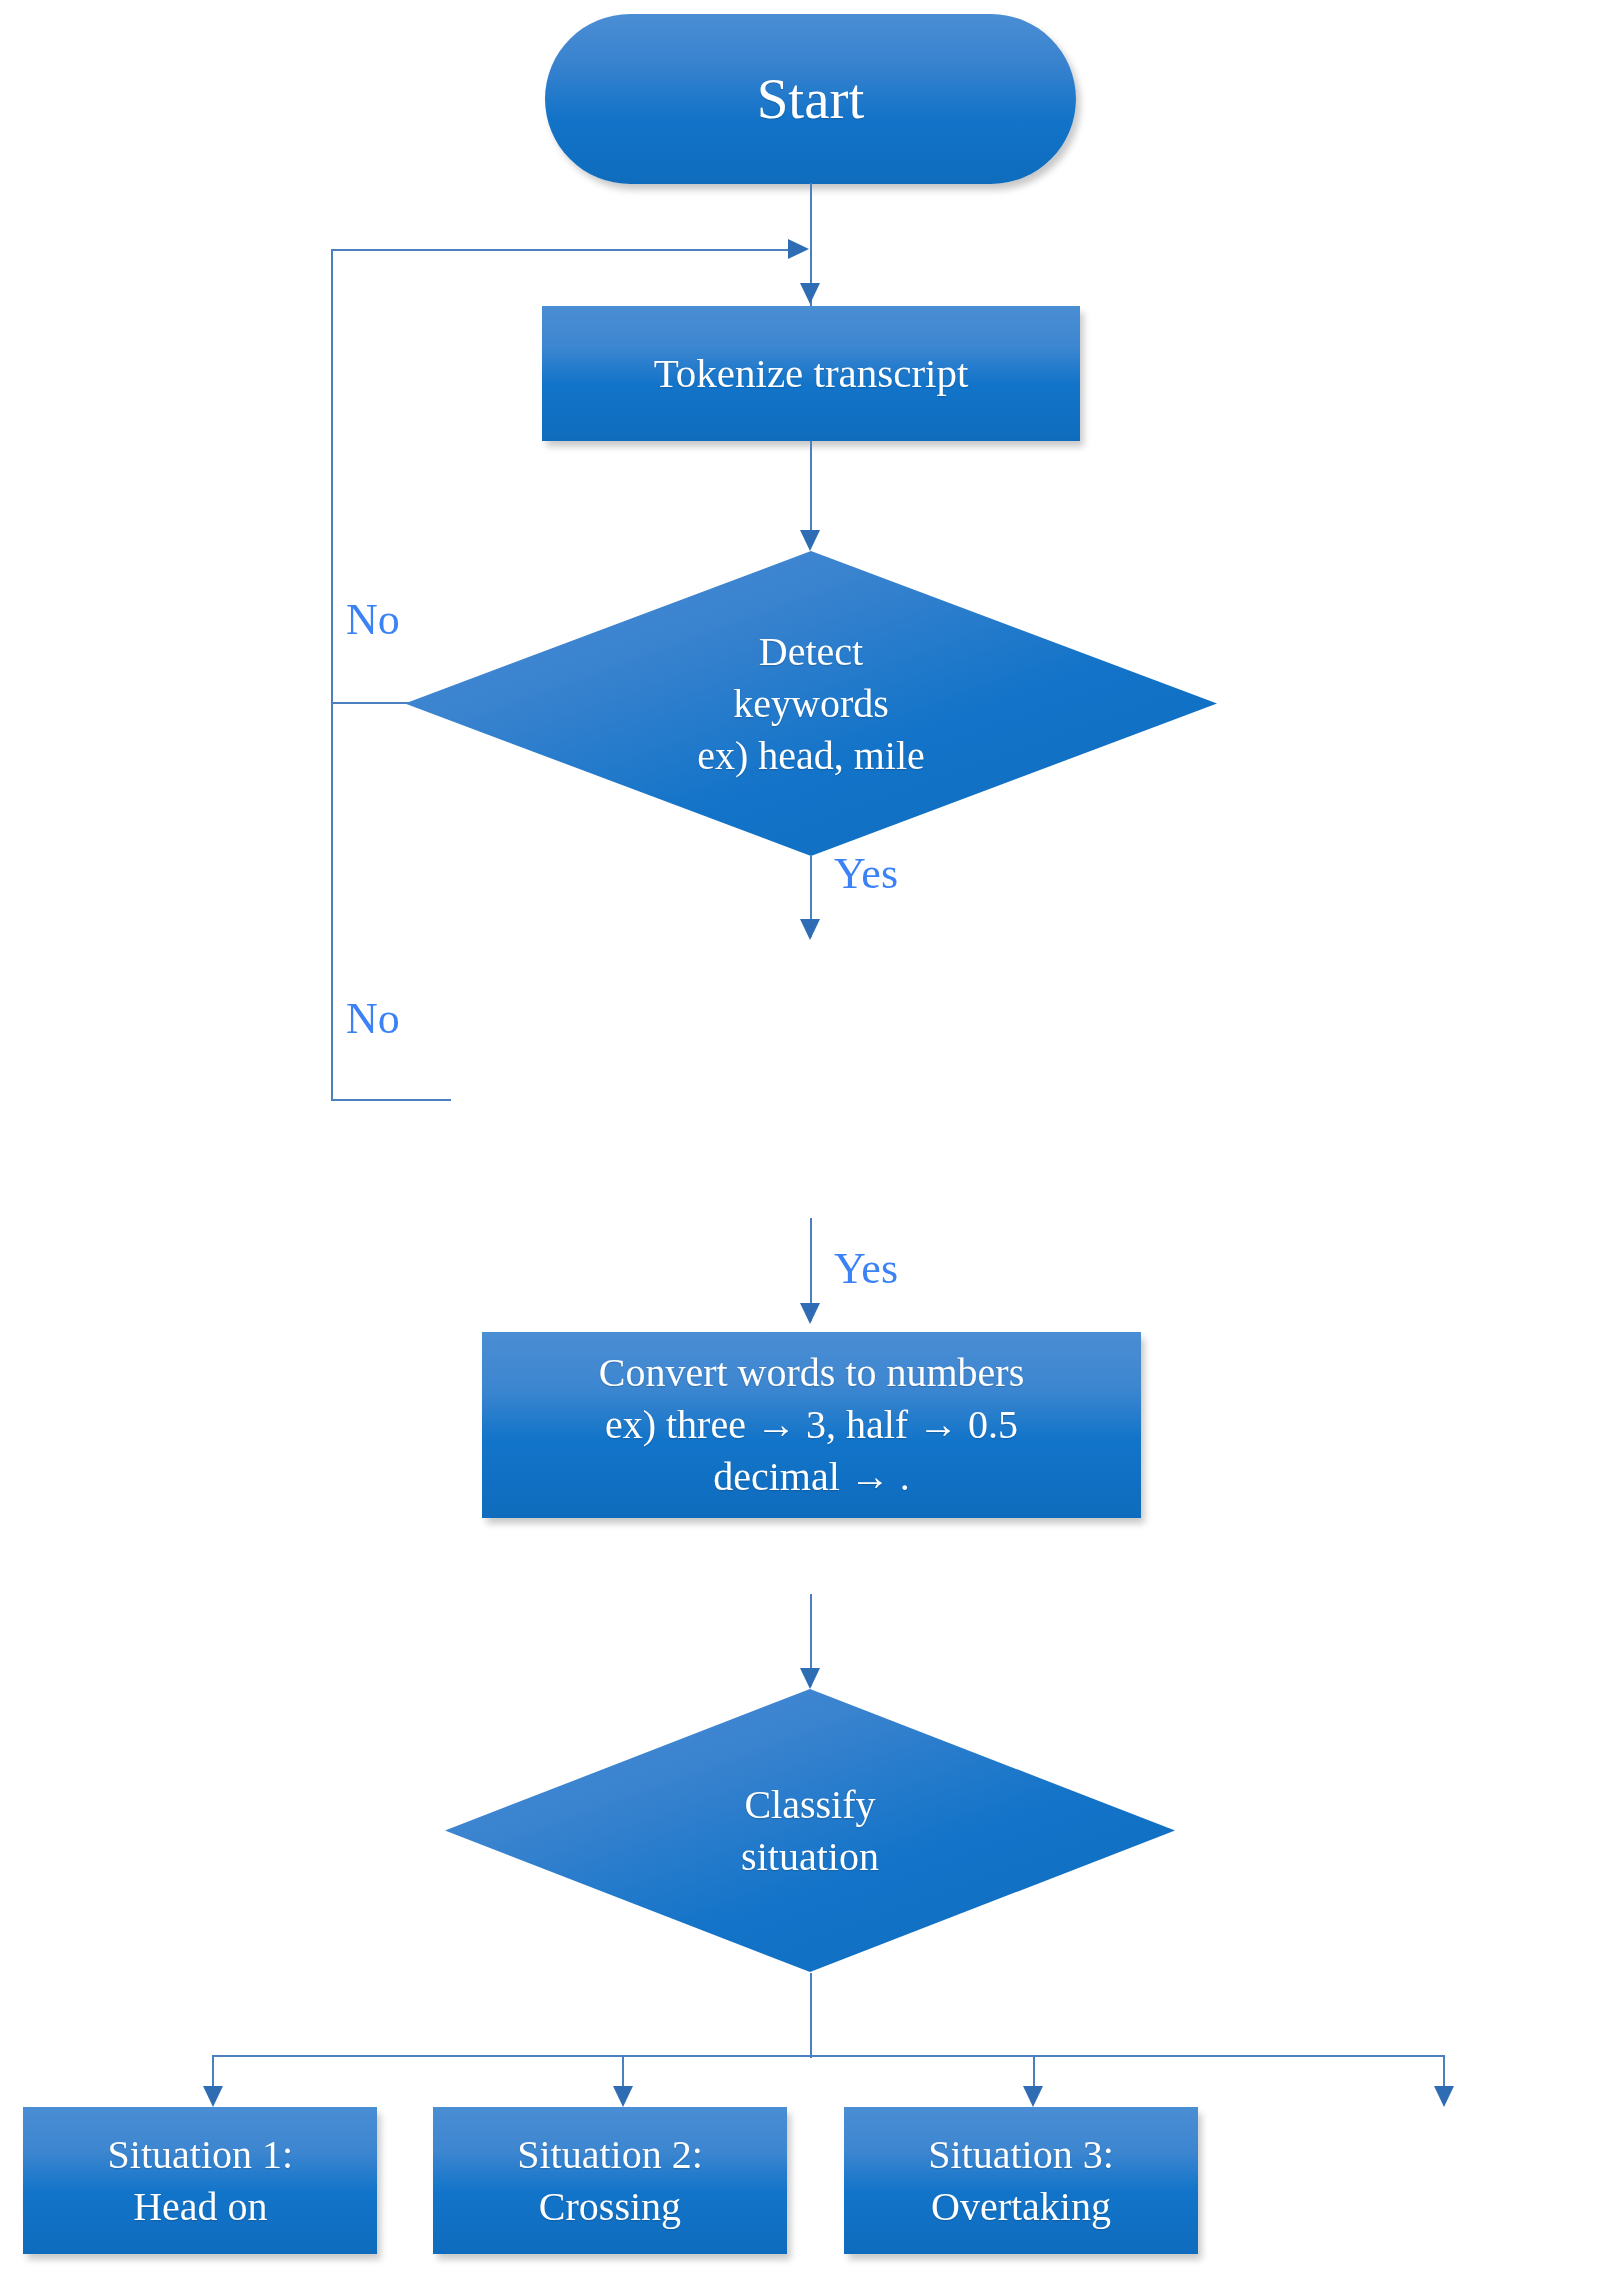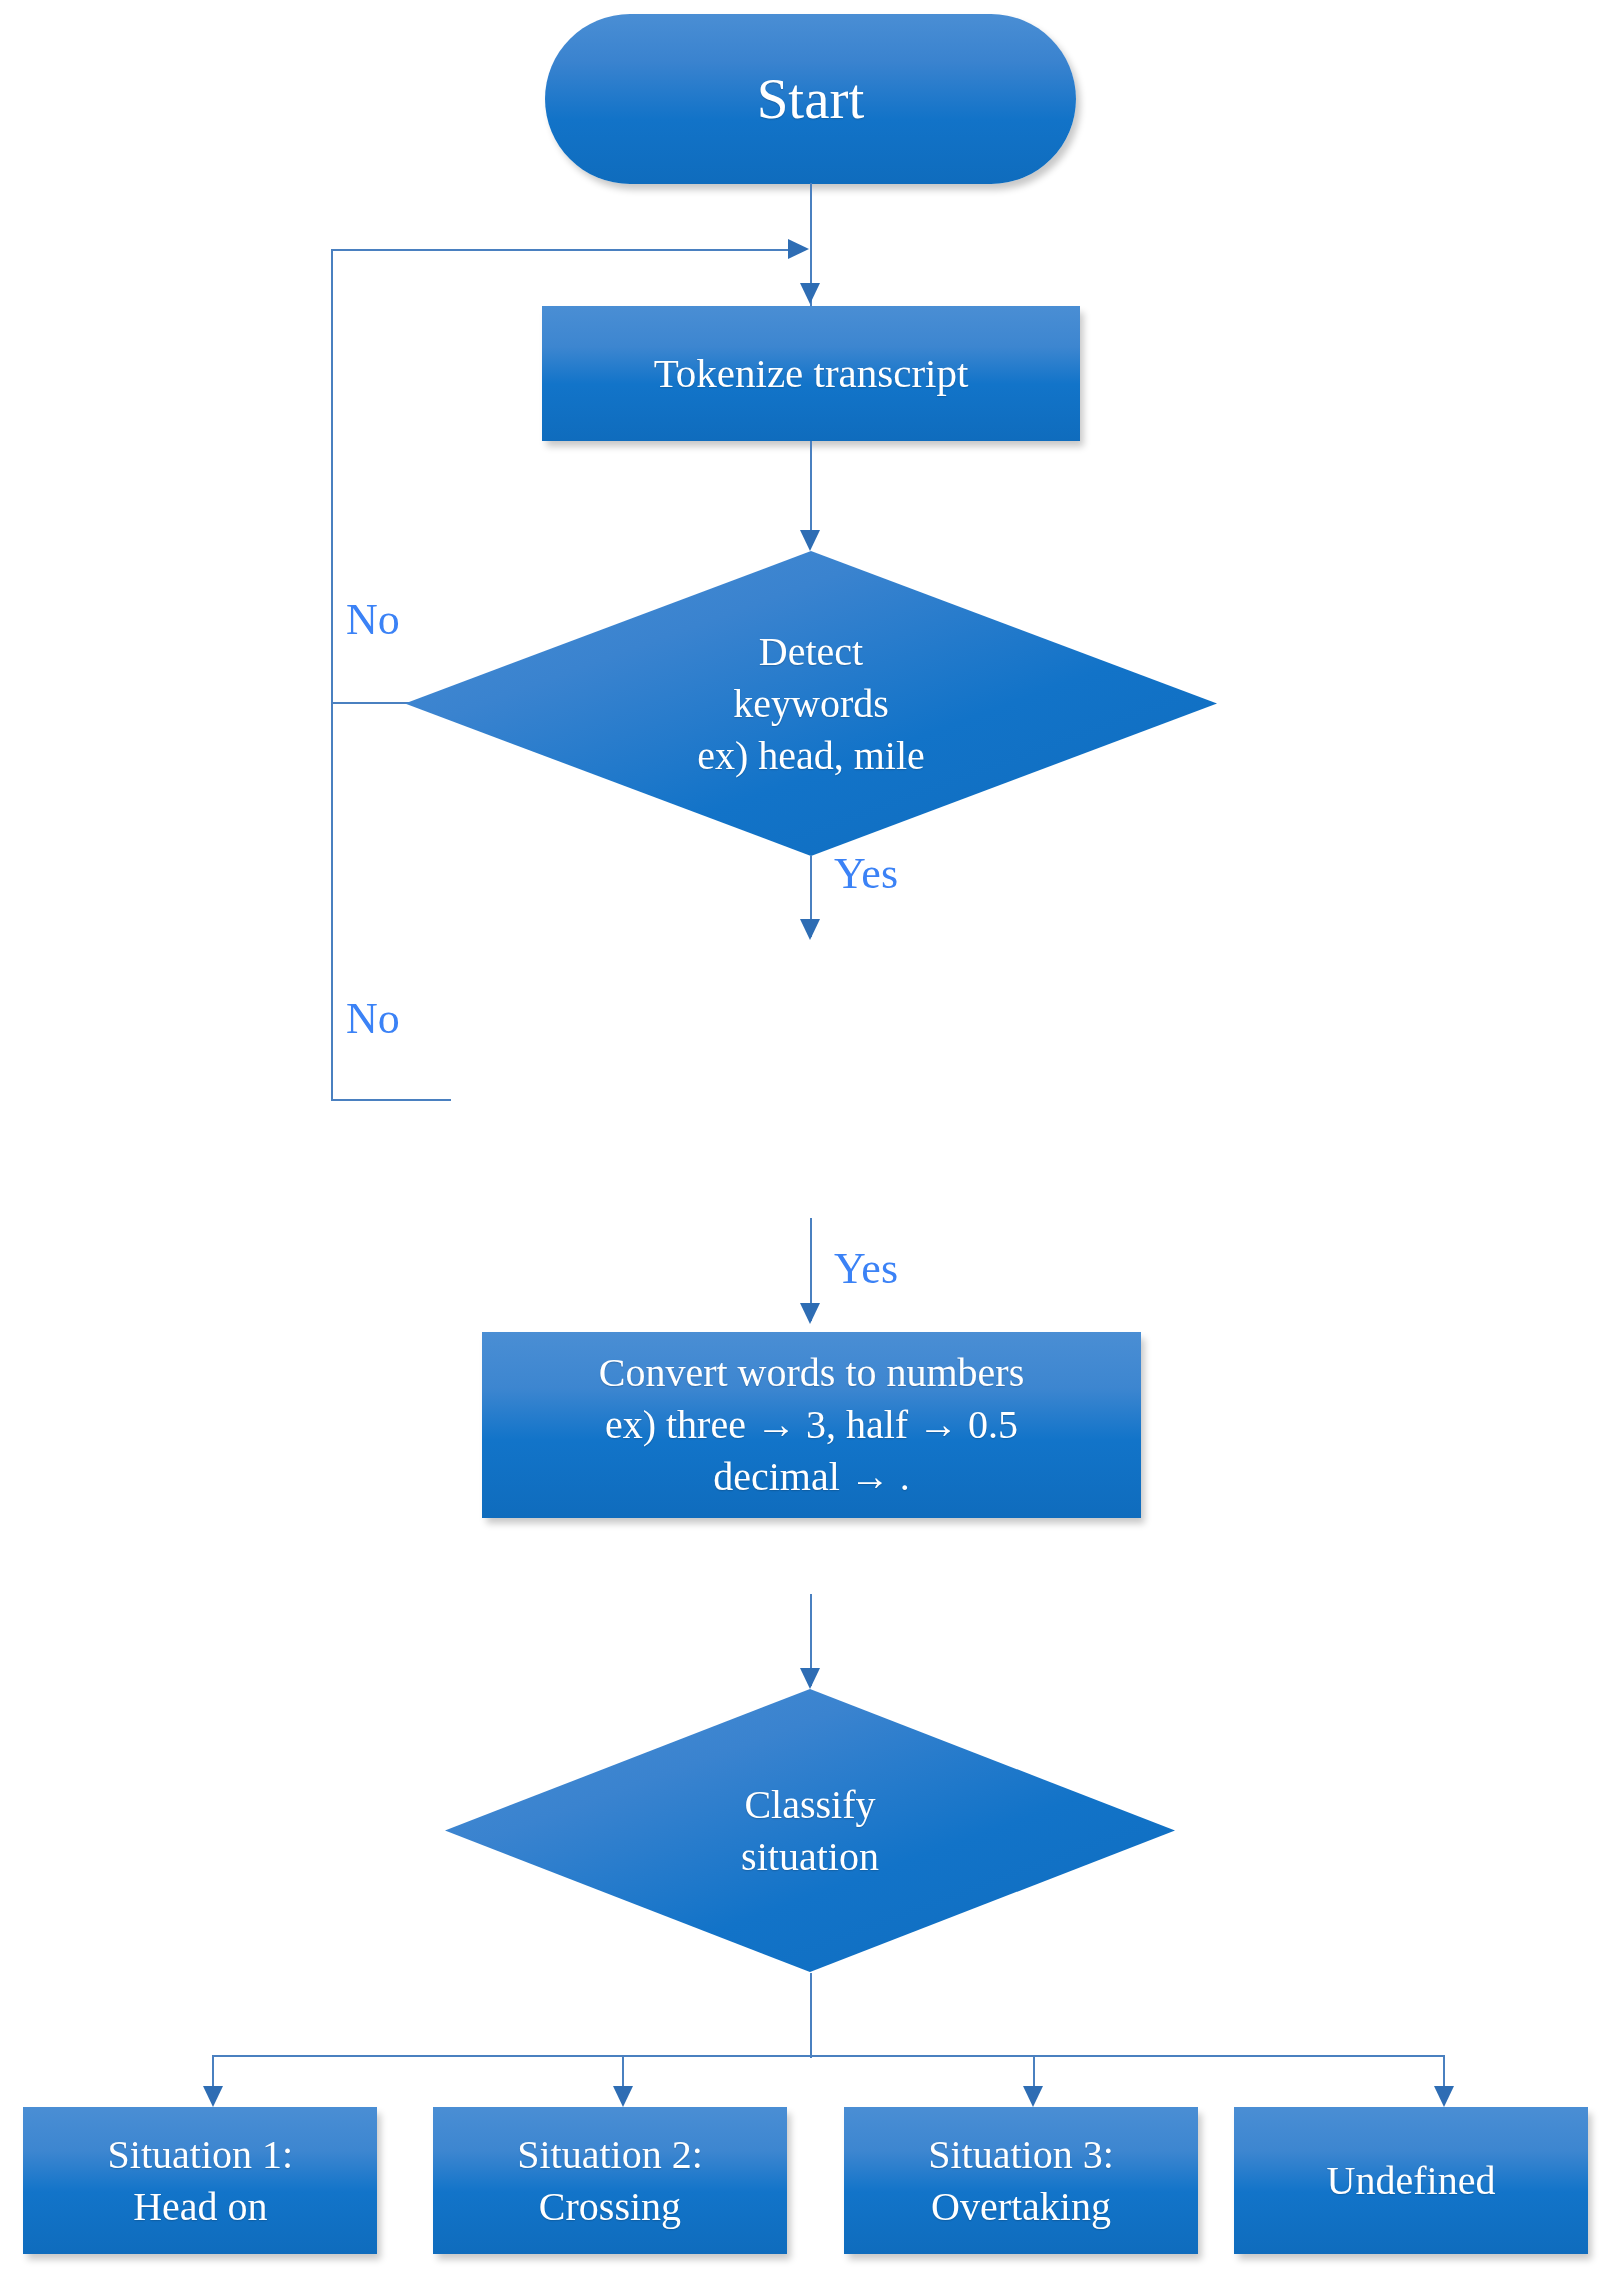--- a/index.html
+++ b/index.html
@@ -189,18 +189,15 @@
   <div class="proc" style="left:433px;top:2107px;width:354px;height:147px;">
     <div class="node-label" style="font-size:40px;">Situation 2:
 Crossing</div>
   </div>
 
   <div class="proc" style="left:844px;top:2107px;width:354px;height:147px;">
     <div class="node-label" style="font-size:40px;">Situation 3:
 Overtaking</div>
   </div>
 
-  <div class="proc" style="left:1234px;top:2107px;width:354px;height:147px;">
-    <div class="node-label" style="font-size:40px;">Undefined</div>
-  </div>
 
 </div>
 
 
 </body></html>

